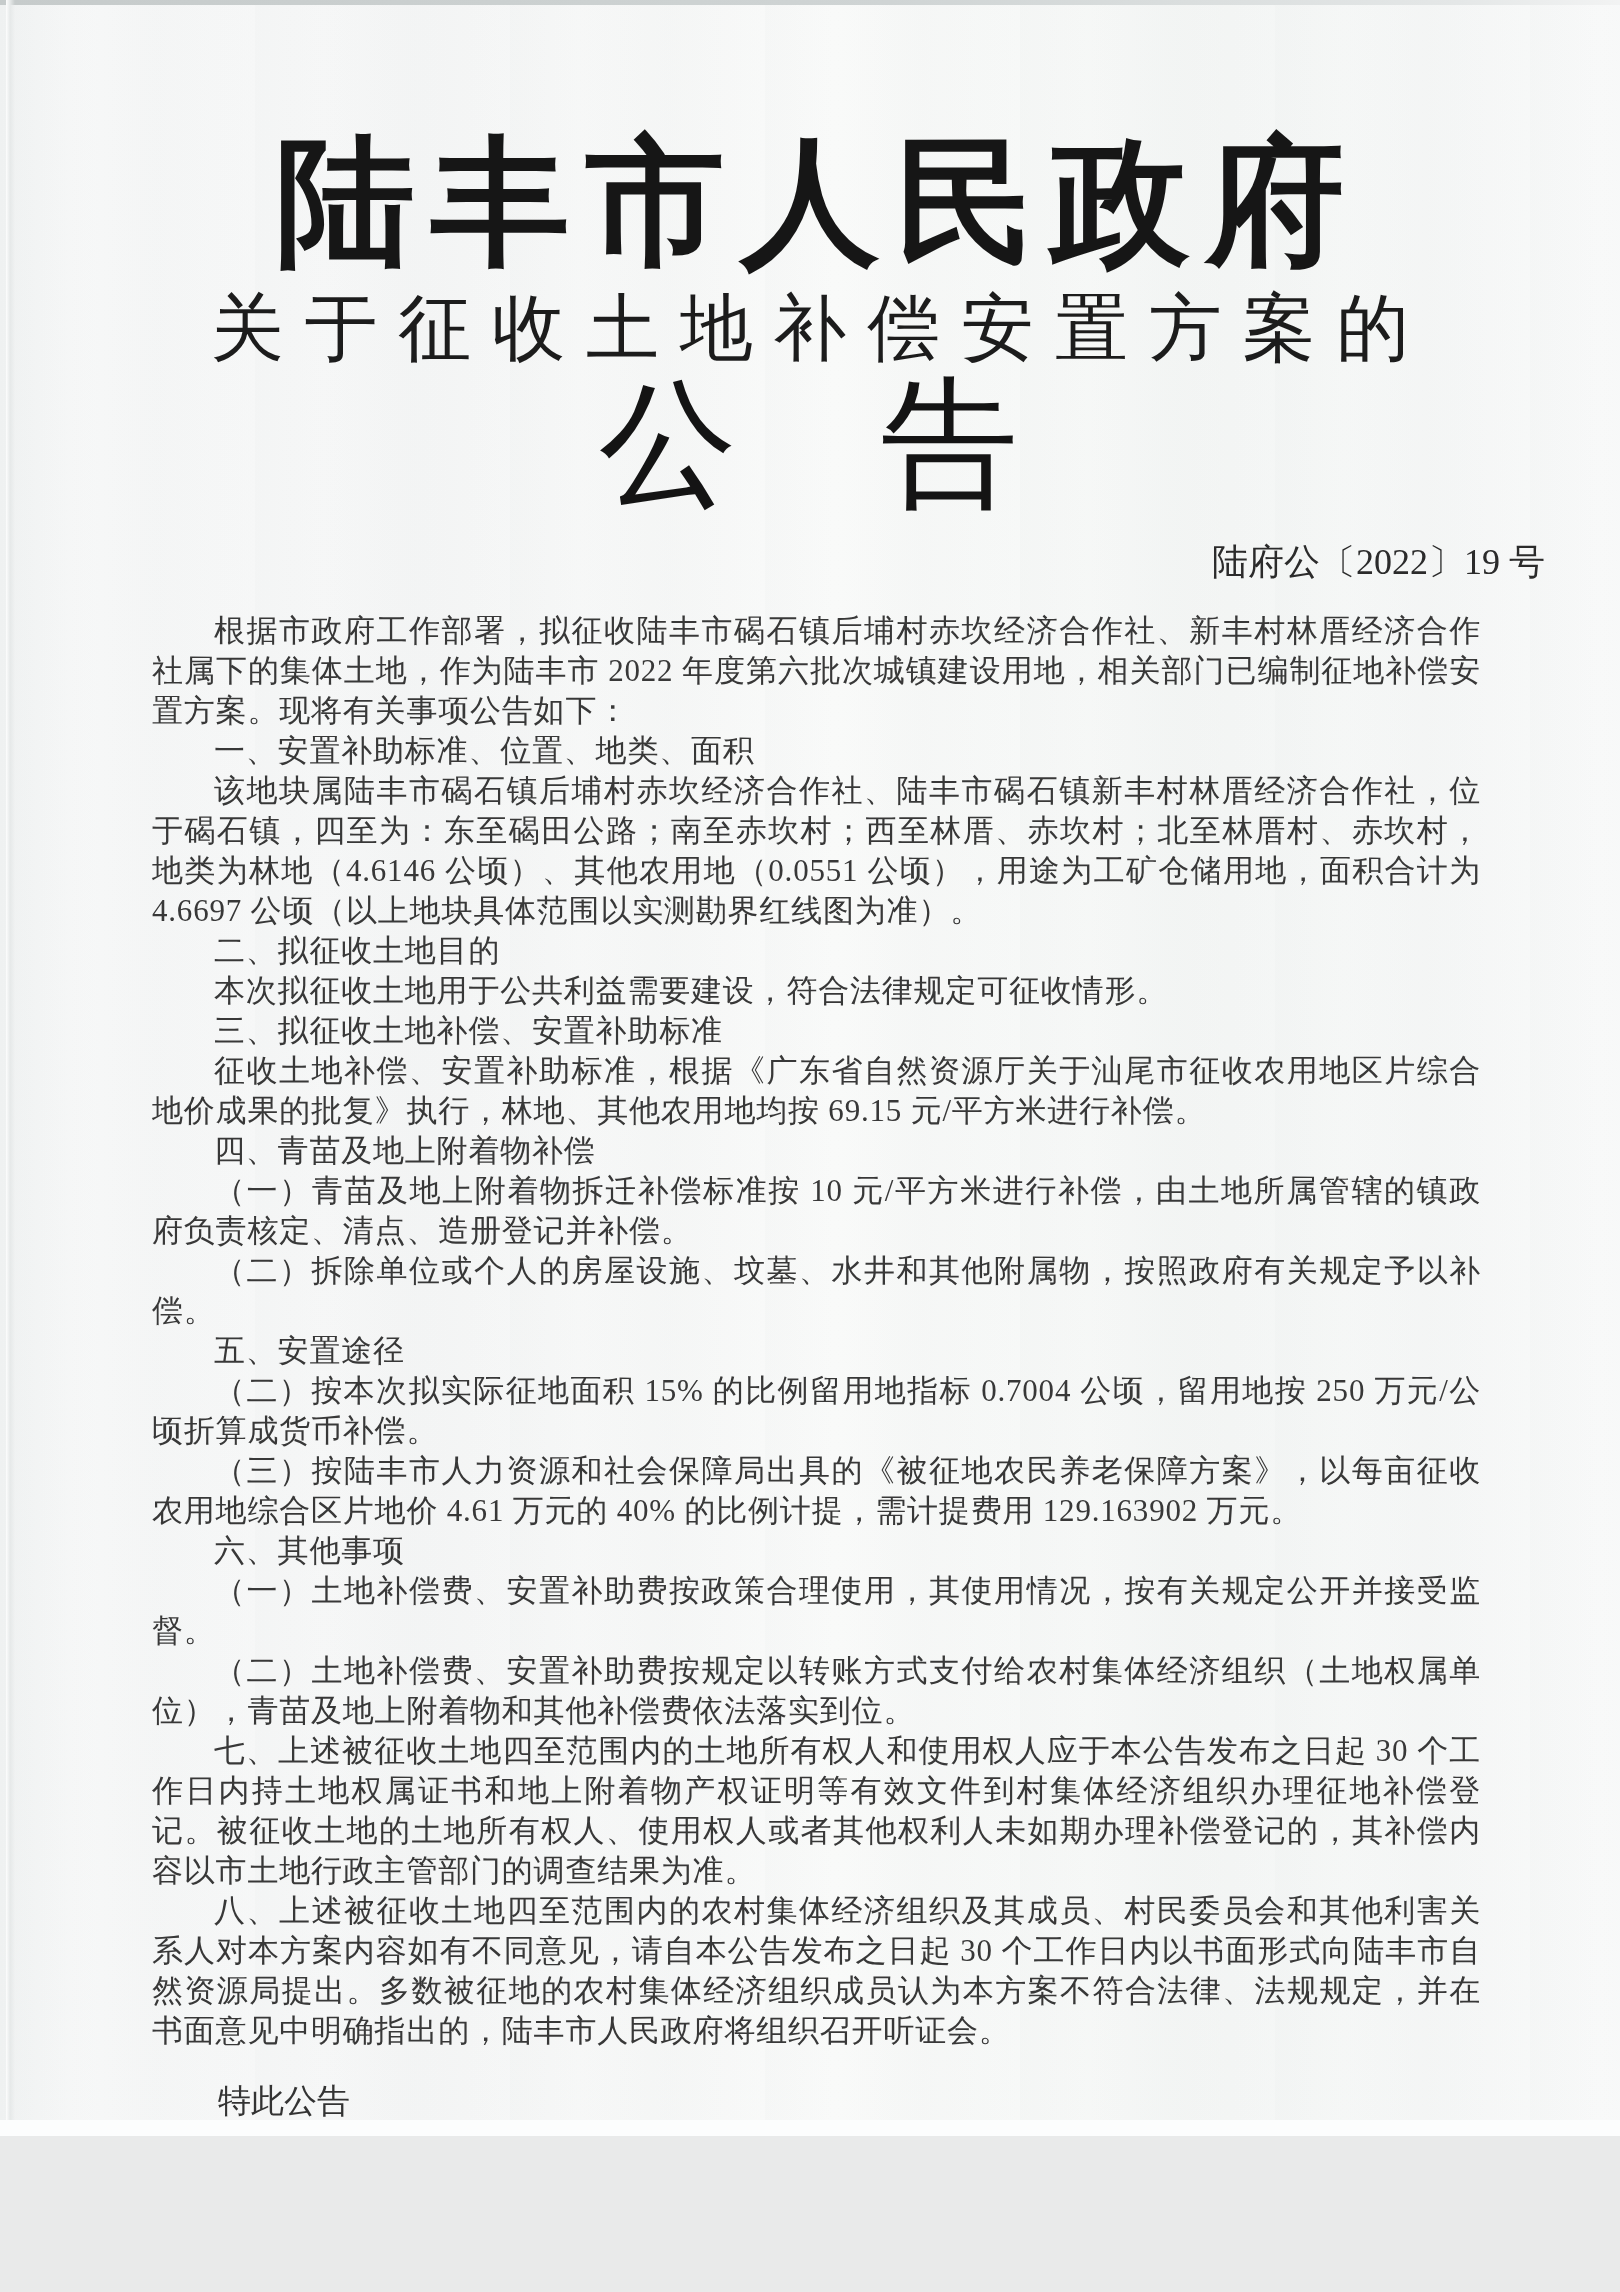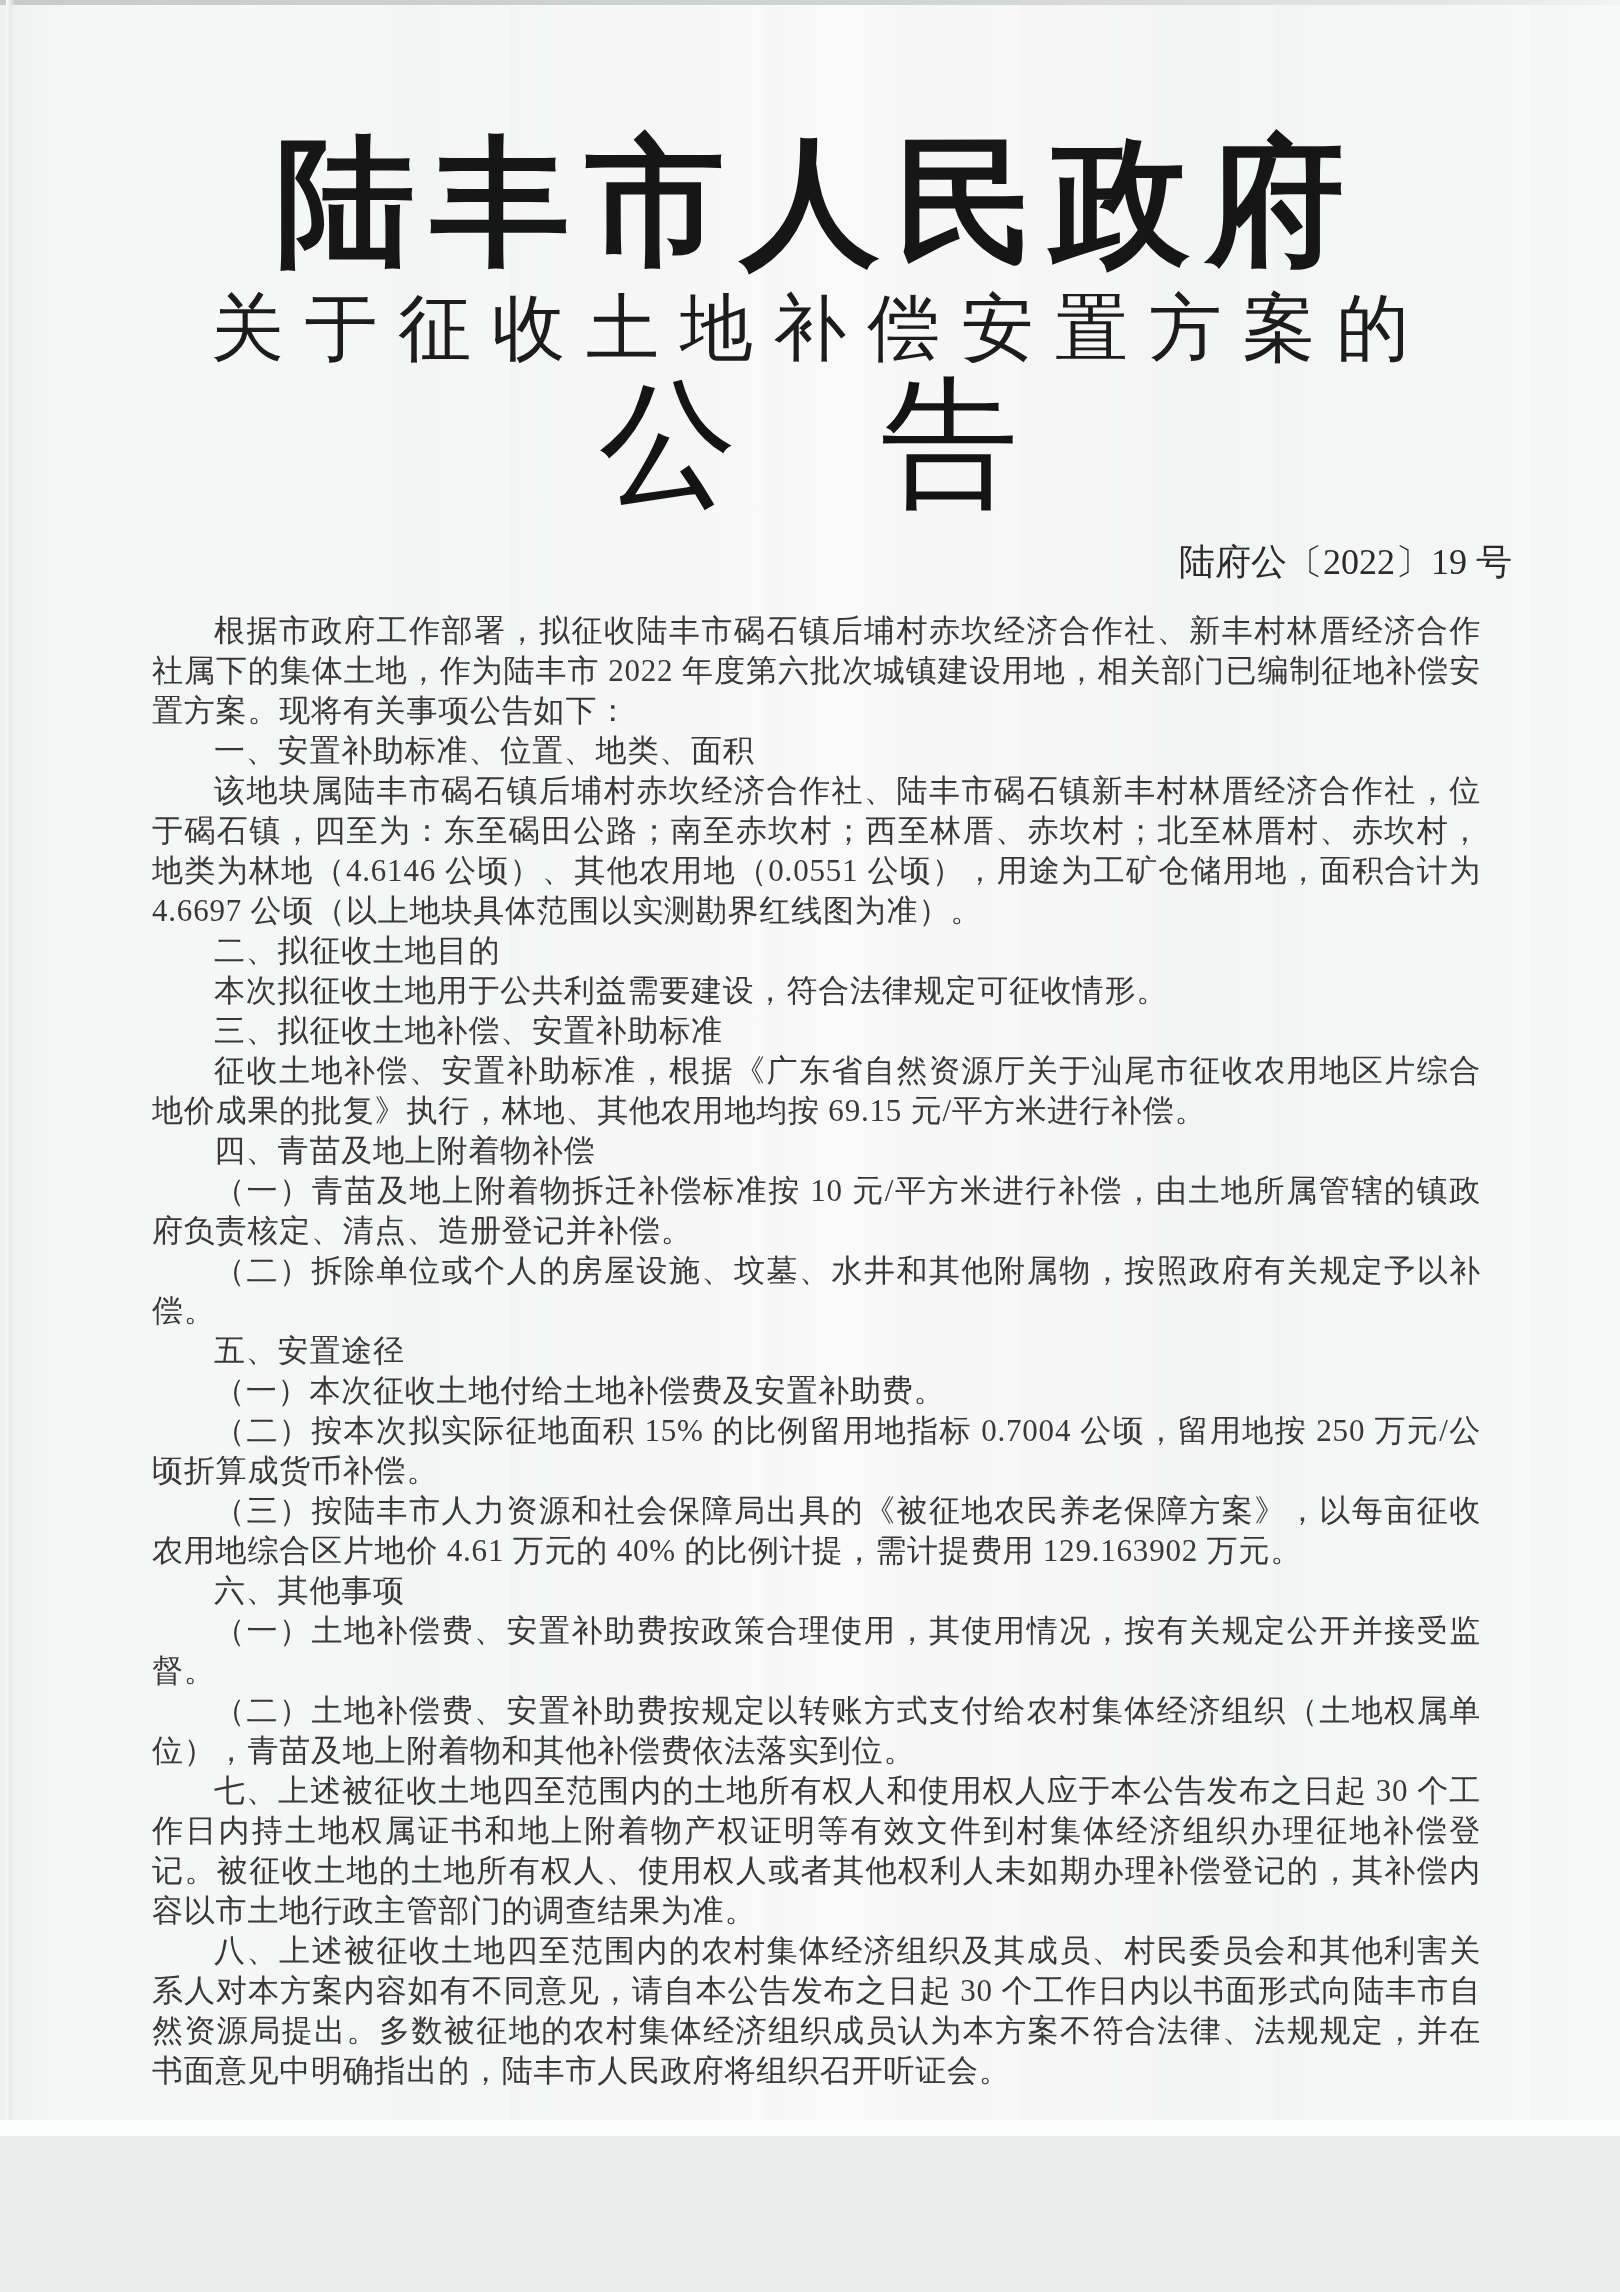--- a/index.html
+++ b/index.html
@@ -61,21 +61,21 @@
     margin: 0 0 0 0;
     font-size: 138px;
     line-height: 149px;
     font-weight: 400;
     color: #141414;
     letter-spacing: 0.02em;
     white-space: pre;
   }
   .doc-number {
     margin-top: 23.5px;
-    padding-right: 108px;
+    padding-right: 75px;
     text-align: right;
     font-size: 36px;
     line-height: 41px;
     color: #2b2b2b;
   }
 
   .body-text {
     margin: 28px auto 0 auto;
     width: 1329px;
     margin-left: 152px;
@@ -142,21 +142,20 @@
       <p>征收土地补偿、安置补助标准，根据《广东省自然资源厅关于汕尾市征收农用地区片综合地价成果的批复》执行，林地、其他农用地均按 69.15 元/平方米进行补偿。</p>
 
       <p>四、青苗及地上附着物补偿</p>
 
       <p>（一）青苗及地上附着物拆迁补偿标准按 10 元/平方米进行补偿，由土地所属管辖的镇政府负责核定、清点、造册登记并补偿。</p>
 
       <p>（二）拆除单位或个人的房屋设施、坟墓、水井和其他附属物，按照政府有关规定予以补偿。</p>
 
       <p>五、安置途径</p>
 
-      <p>（一）本次征收土地付给土地补偿费及安置补助费。</p>
 
       <p>（二）按本次拟实际征地面积 15% 的比例留用地指标 0.7004 公顷，留用地按 250 万元/公顷折算成货币补偿。</p>
 
       <p>（三）按陆丰市人力资源和社会保障局出具的《被征地农民养老保障方案》，以每亩征收农用地综合区片地价 4.61 万元的 40% 的比例计提，需计提费用 129.163902 万元。</p>
 
       <p>六、其他事项</p>
 
       <p>（一）土地补偿费、安置补助费按政策合理使用，其使用情况，按有关规定公开并接受监督。</p>
 
       <p>（二）土地补偿费、安置补助费按规定以转账方式支付给农村集体经济组织（土地权属单位），青苗及地上附着物和其他补偿费依法落实到位。</p>

